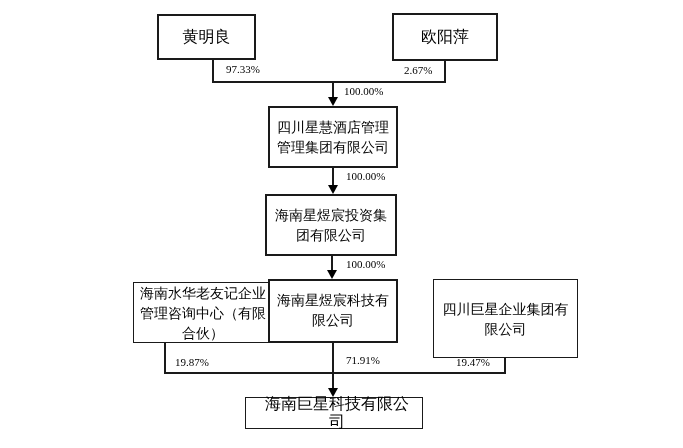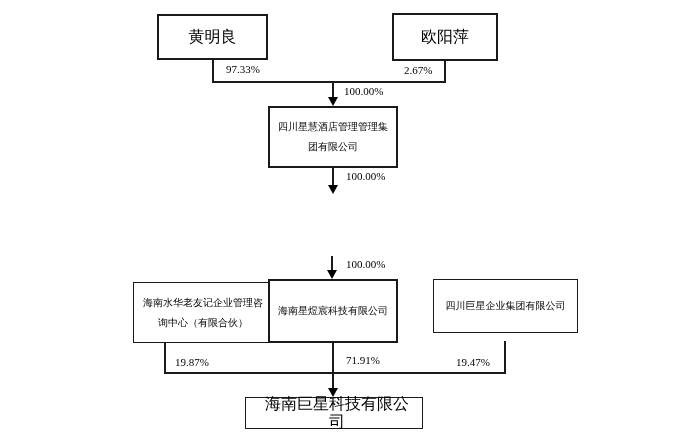--- a/index.html
+++ b/index.html
@@ -18,21 +18,21 @@
   }
   .node {
     position: absolute;
     box-sizing: border-box;
     border: 2px solid #1a1a1a;
     background: #ffffff;
     display: flex;
     align-items: center;
     justify-content: center;
     text-align: center;
-    font-size: 10px;
+    font-size: 14px;
     line-height: 20px;
     padding: 2px 6px;
   }
   .node.thin { border-width: 1.5px; }
   .node.big  { font-size: 16px; }
   .vline {
     position: absolute;
     width: 2px;
     background: #1a1a1a;
   }
@@ -82,28 +82,29 @@
 
   <div class="pct" style="left:226px; top:63px;">97.33%</div>
   <div class="pct" style="left:404px; top:64px;">2.67%</div>
   <div class="pct" style="left:344px; top:85px;">100.00%</div>
   <div class="pct" style="left:346px; top:170px;">100.00%</div>
   <div class="pct" style="left:346px; top:258px;">100.00%</div>
   <div class="pct" style="left:175px; top:356px;">19.87%</div>
   <div class="pct" style="left:346px; top:354px;">71.91%</div>
   <div class="pct" style="left:456px; top:356px;">19.47%</div>
 
-  <div class="node big" style="left:157px; top:14px;  width:111px; height:46px;">黄明良</div>
+  <div class="node big" style="left:157px; top:14px;  width:99px; height:46px;">黄明良</div>
 
   <div class="node big" style="left:392px; top:13px;  width:106px; height:48px;">欧阳萍</div>
 
   <div class="node" style="left:268px; top:106px; width:130px; height:62px;">四川星慧酒店管理管理集团有限公司</div>
 
+  <div class="node" style="left:265px; top:194px; width:132px; height:62px;">海南星煜宸投资集团有限公司</div>
 
   <div class="node thin" style="left:97px;  top:282px; width:140px; height:61px;margin-left:36px;">海南水华老友记企业管理咨询中心（有限合伙）</div>
 
   <div class="node" style="left:268px; top:279px; width:130px; height:64px;font-family:Liberation Serif, serif;">海南星煜宸科技有限公司</div>
 
-  <div class="node thin" style="left:433px; top:279px; width:145px; height:54px;">四川巨星企业集团有限公司</div>
+  <div class="node thin" style="left:433px; top:279px; width:145px; height:79px;">四川巨星企业集团有限公司</div>
 
   <div class="node thin big" style="left:245px; top:397px; width:178px; height:32px; line-height:18px;padding-left:12px;">海南巨星科技有限公司</div>
 
 </div>
 
 </body></html>

